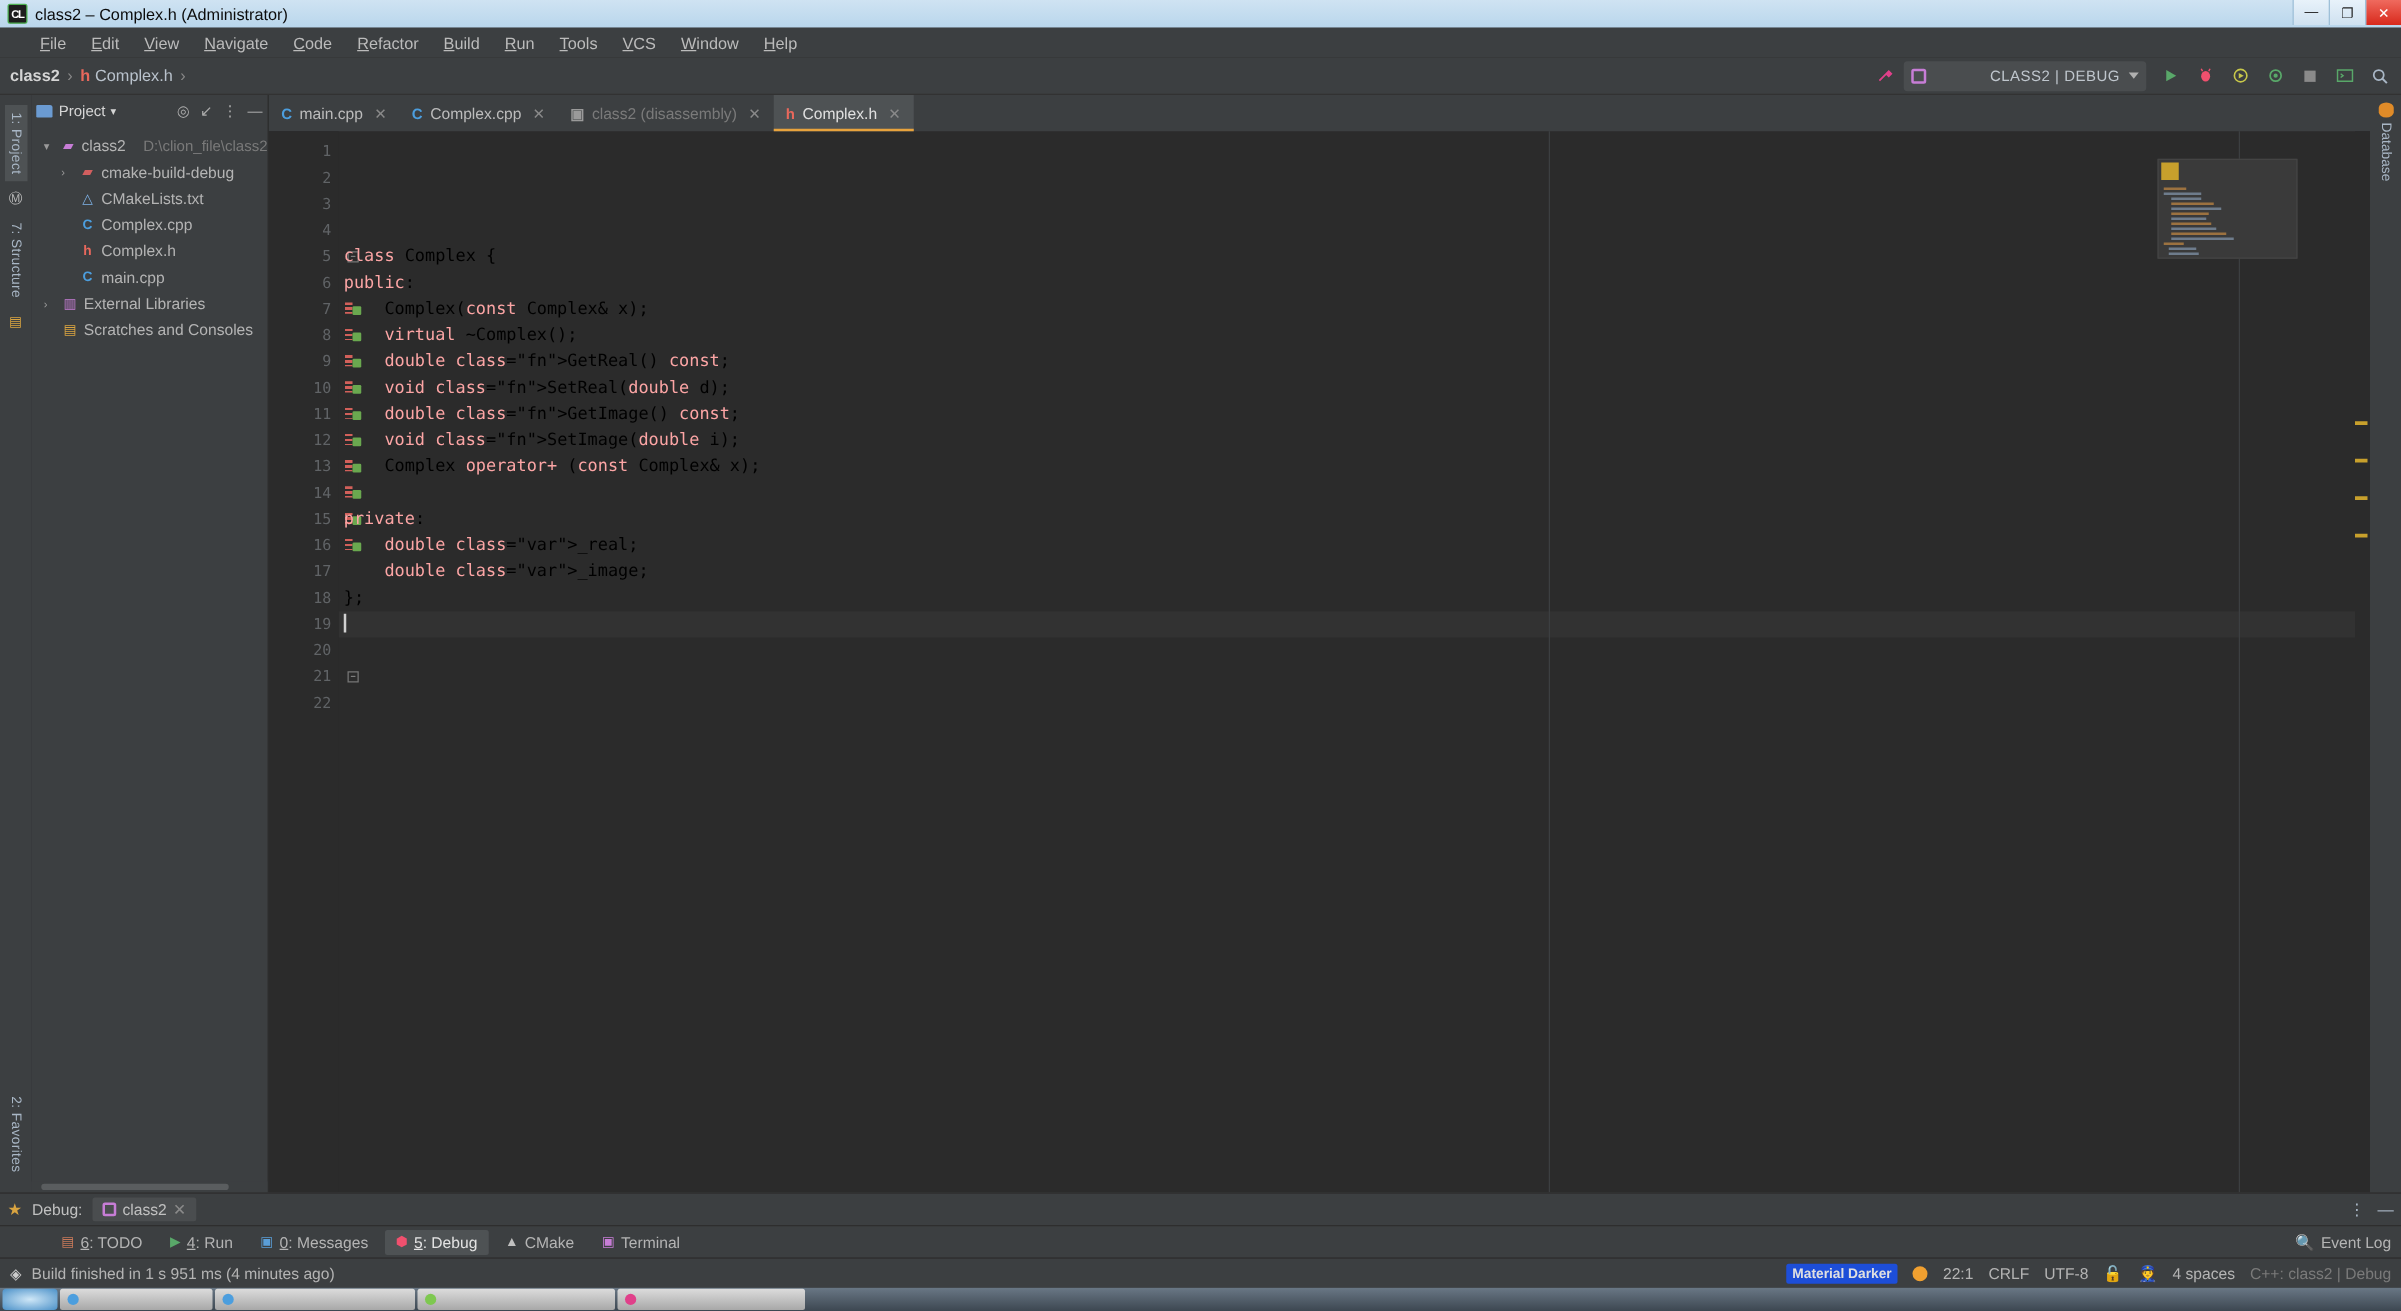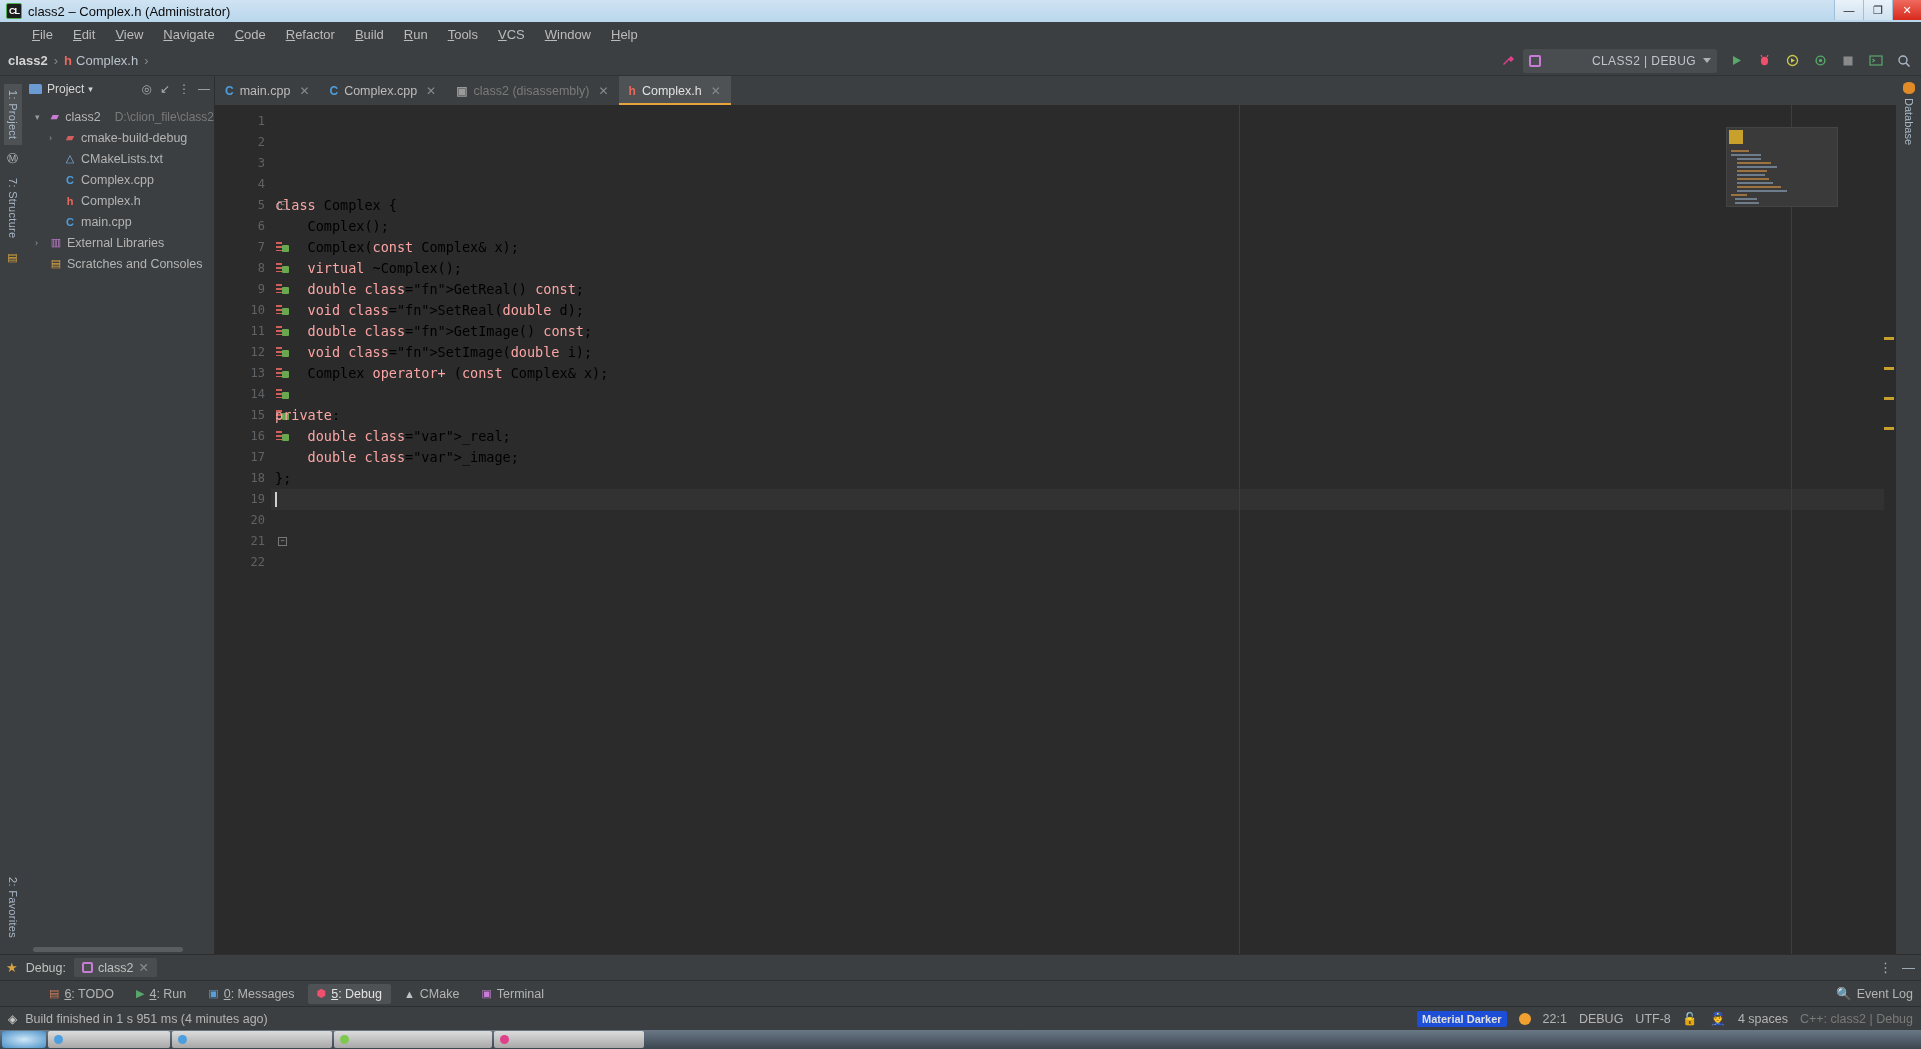--- a/index.html
+++ b/index.html
@@ -379,21 +379,21 @@
           <div class="gline">22</div>
         </div>
       <div class="codebox" id="codebox">
         <div class="indent-guide" style="left:968px"></div>
         <div class="indent-guide" style="left:1520px"></div>
       <div class="cline"></div>
           <div class="cline"></div>
           <div class="cline"></div>
           <div class="cline"></div>
           <div class="cline"><span class="kw">class</span> Complex {</div>
-          <div class="cline">    Complex();</div>
+          <div class="cline"><span class="kw">public</span>:</div>
           <div class="cline">    Complex(<span class="kw">const</span> Complex&amp; x);</div>
           <div class="cline">    <span class="kw">virtual</span> ~Complex();</div>
           <div class="cline">    <span class="kw">double</span> <span <span="" class="kw">class</span>="fn"&gt;GetReal() <span class="kw">const</span>;</div>
           <div class="cline">    <span class="kw">void</span> <span <span="" class="kw">class</span>="fn"&gt;SetReal(<span class="kw">double</span> d);</div>
           <div class="cline">    <span class="kw">double</span> <span <span="" class="kw">class</span>="fn"&gt;GetImage() <span class="kw">const</span>;</div>
           <div class="cline">    <span class="kw">void</span> <span <span="" class="kw">class</span>="fn"&gt;SetImage(<span class="kw">double</span> i);</div>
           <div class="cline">    Complex <span class="kw">operator+</span> (<span class="kw">const</span> Complex&amp; x);</div>
           <div class="cline"></div>
           <div class="cline"><span class="kw">private</span>:</div>
           <div class="cline">    <span class="kw">double</span> <span <span="" class="kw">class</span>="var"&gt;_real;</div>
@@ -478,21 +478,21 @@
   </div>
 </div>
 
 <div class="statusbar">
   <span style="color:#ccc;font-size:12px">◈</span>
   <span class="sb-text">Build finished in 1 s 951 ms (4 minutes ago)</span>
   <div class="sb-right">
     <span class="theme-badge">Material Darker</span>
     <span class="orange-dot"></span>
     <span class="sb-item">22:1</span>
-    <span class="sb-item">DEBUG</span>
+    <span class="sb-item">CRLF</span>
     <span class="sb-item">UTF-8</span>
     <span class="sb-item">🔓</span>
     <span class="sb-item">👮</span>
     <span class="sb-item">4 spaces</span>
     <span class="sb-item dim">C++: class2 | Debug</span>
   </div>
 </div>
 
 <div class="taskbar">
   <div class="tb-start"></div>

